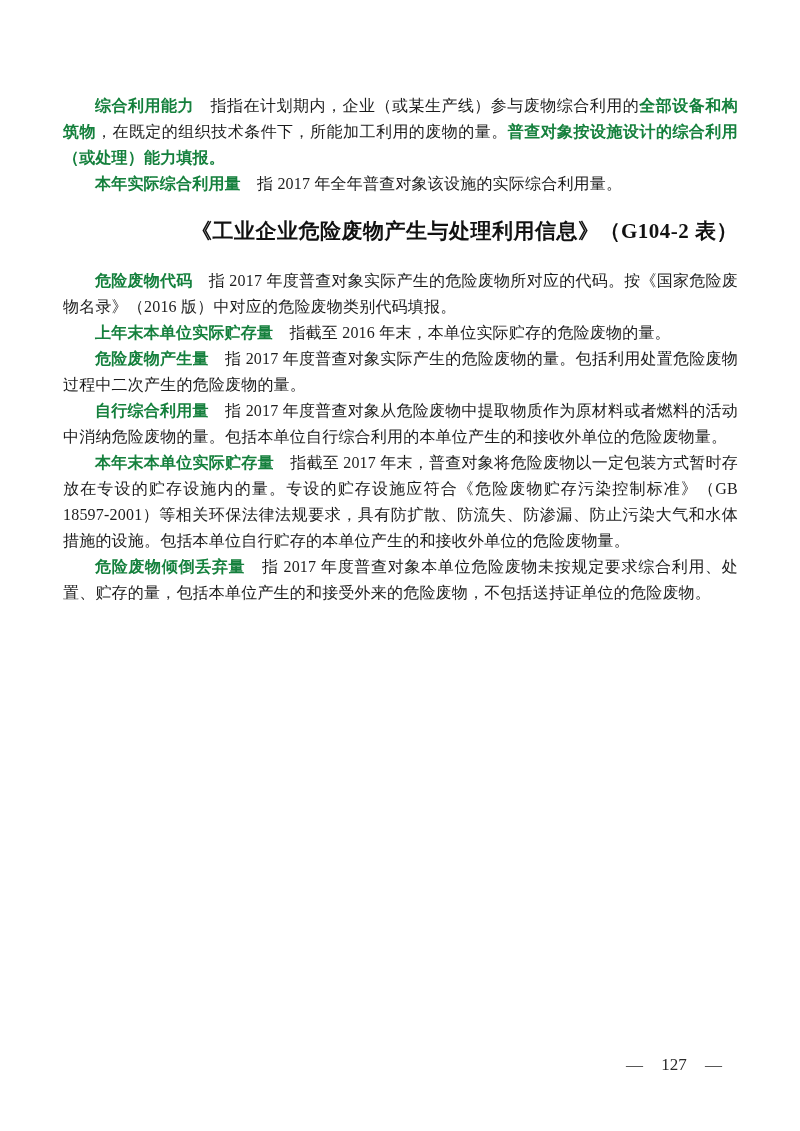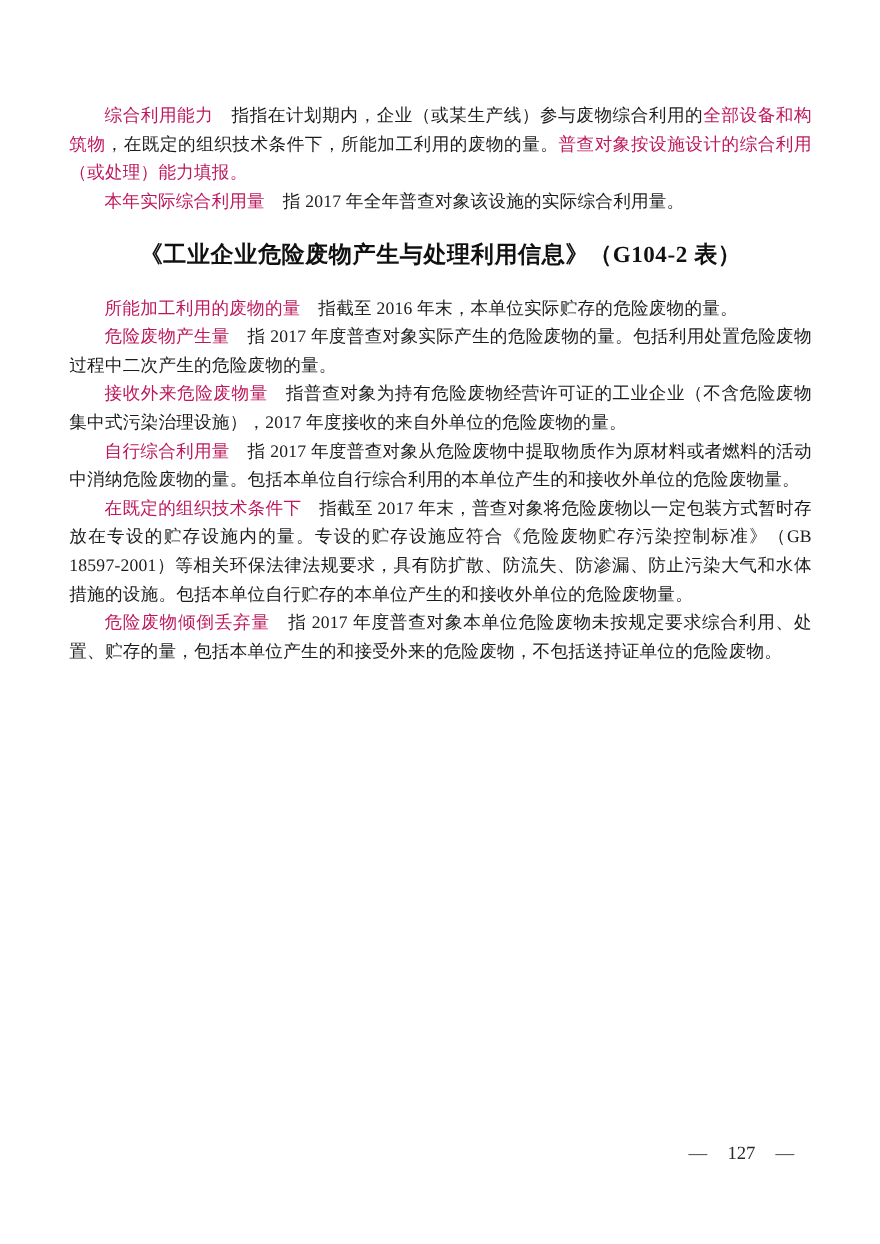--- a/index.html
+++ b/index.html
@@ -24,69 +24,69 @@
   }
   .content p {
     margin: 0;
     font-size: 16px;
     line-height: 26px;
     text-align: justify;
     text-indent: 32px;
     letter-spacing: 0.2px;
   }
   .content p span.b {
-    font-weight: 400;
-    color: #be185d;
+    font-weight: 700;
+    color: #15803d;
   }
   h1.heading {
     margin: 19px 0 22px 0;
     font-size: 21px;
     line-height: 30px;
     font-weight: 700;
-    text-align: center;
+    text-align: right;
     text-indent: 0;
     color: #111111;
     letter-spacing: 0.5px;
   }
   .pagenum {
     position: absolute;
     right: 78px;
     top: 1038px;
     font-size: 17px;
     line-height: 22px;
     color: #2a2a2a;
     white-space: nowrap;
   }
   .pagenum .dash {
     display: inline-block;
     letter-spacing: 0;
     color: #3a3a3a;
   }
   .pagenum .num {
     display: inline-block;
-    margin: 0 14px;
+    margin: 16px 14px;
     font-family: "Liberation Serif", "DejaVu Serif", serif;
   }
 </style>
 </head>
 <body>
 
 <div class="page">
   <div class="content">
     <div id="paras-top">
         <p><span class="b">综合利用能力</span><span>　指指在计划期内，企业（或某生产线）参与废物综合利用的</span><span class="b">全部设备和构筑物</span><span>，在既定的组织技术条件下，所能加工利用的废物的量。</span><span class="b">普查对象按设施设计的综合利用（或处理）能力填报。</span></p>
         <p><span class="b">本年实际综合利用量</span><span>　指 2017 年全年普查对象该设施的实际综合利用量。</span></p>
       </div>
     <h1 class="heading">《工业企业危险废物产生与处理利用信息》（G104-2 表）</h1>
     <div id="paras-main">
-        <p><span class="b">所能加工利用的废物的量</span><span>　指截至 2016 年末，本单位实际贮存的危险废物的量。</span></p>
+        <p><span class="b">危险废物代码</span><span>　指 2017 年度普查对象实际产生的危险废物所对应的代码。按《国家危险废物名录》（2016 版）中对应的危险废物类别代码填报。</span></p>
+        <p><span class="b">上年末本单位实际贮存量</span><span>　指截至 2016 年末，本单位实际贮存的危险废物的量。</span></p>
         <p><span class="b">危险废物产生量</span><span>　指 2017 年度普查对象实际产生的危险废物的量。包括利用处置危险废物过程中二次产生的危险废物的量。</span></p>
-        <p><span class="b">接收外来危险废物量</span><span>　指普查对象为持有危险废物经营许可证的工业企业（不含危险废物集中式污染治理设施），2017 年度接收的来自外单位的危险废物的量。</span></p>
         <p><span class="b">自行综合利用量</span><span>　指 2017 年度普查对象从危险废物中提取物质作为原材料或者燃料的活动中消纳危险废物的量。包括本单位自行综合利用的本单位产生的和接收外单位的危险废物量。</span></p>
-        <p><span class="b">在既定的组织技术条件下</span><span>　指截至 2017 年末，普查对象将危险废物以一定包装方式暂时存放在专设的贮存设施内的量。专设的贮存设施应符合《危险废物贮存污染控制标准》（GB 18597-2001）等相关环保法律法规要求，具有防扩散、防流失、防渗漏、防止污染大气和水体措施的设施。包括本单位自行贮存的本单位产生的和接收外单位的危险废物量。</span></p>
+        <p><span class="b">本年末本单位实际贮存量</span><span>　指截至 2017 年末，普查对象将危险废物以一定包装方式暂时存放在专设的贮存设施内的量。专设的贮存设施应符合《危险废物贮存污染控制标准》（GB 18597-2001）等相关环保法律法规要求，具有防扩散、防流失、防渗漏、防止污染大气和水体措施的设施。包括本单位自行贮存的本单位产生的和接收外单位的危险废物量。</span></p>
         <p><span class="b">危险废物倾倒丢弃量</span><span>　指 2017 年度普查对象本单位危险废物未按规定要求综合利用、处置、贮存的量，包括本单位产生的和接受外来的危险废物，不包括送持证单位的危险废物。</span></p>
       </div>
   </div>
 
   <div class="pagenum">
     <span class="dash">—</span>
     <span class="num">127</span>
     <span class="dash">—</span>
   </div>
 </div>

